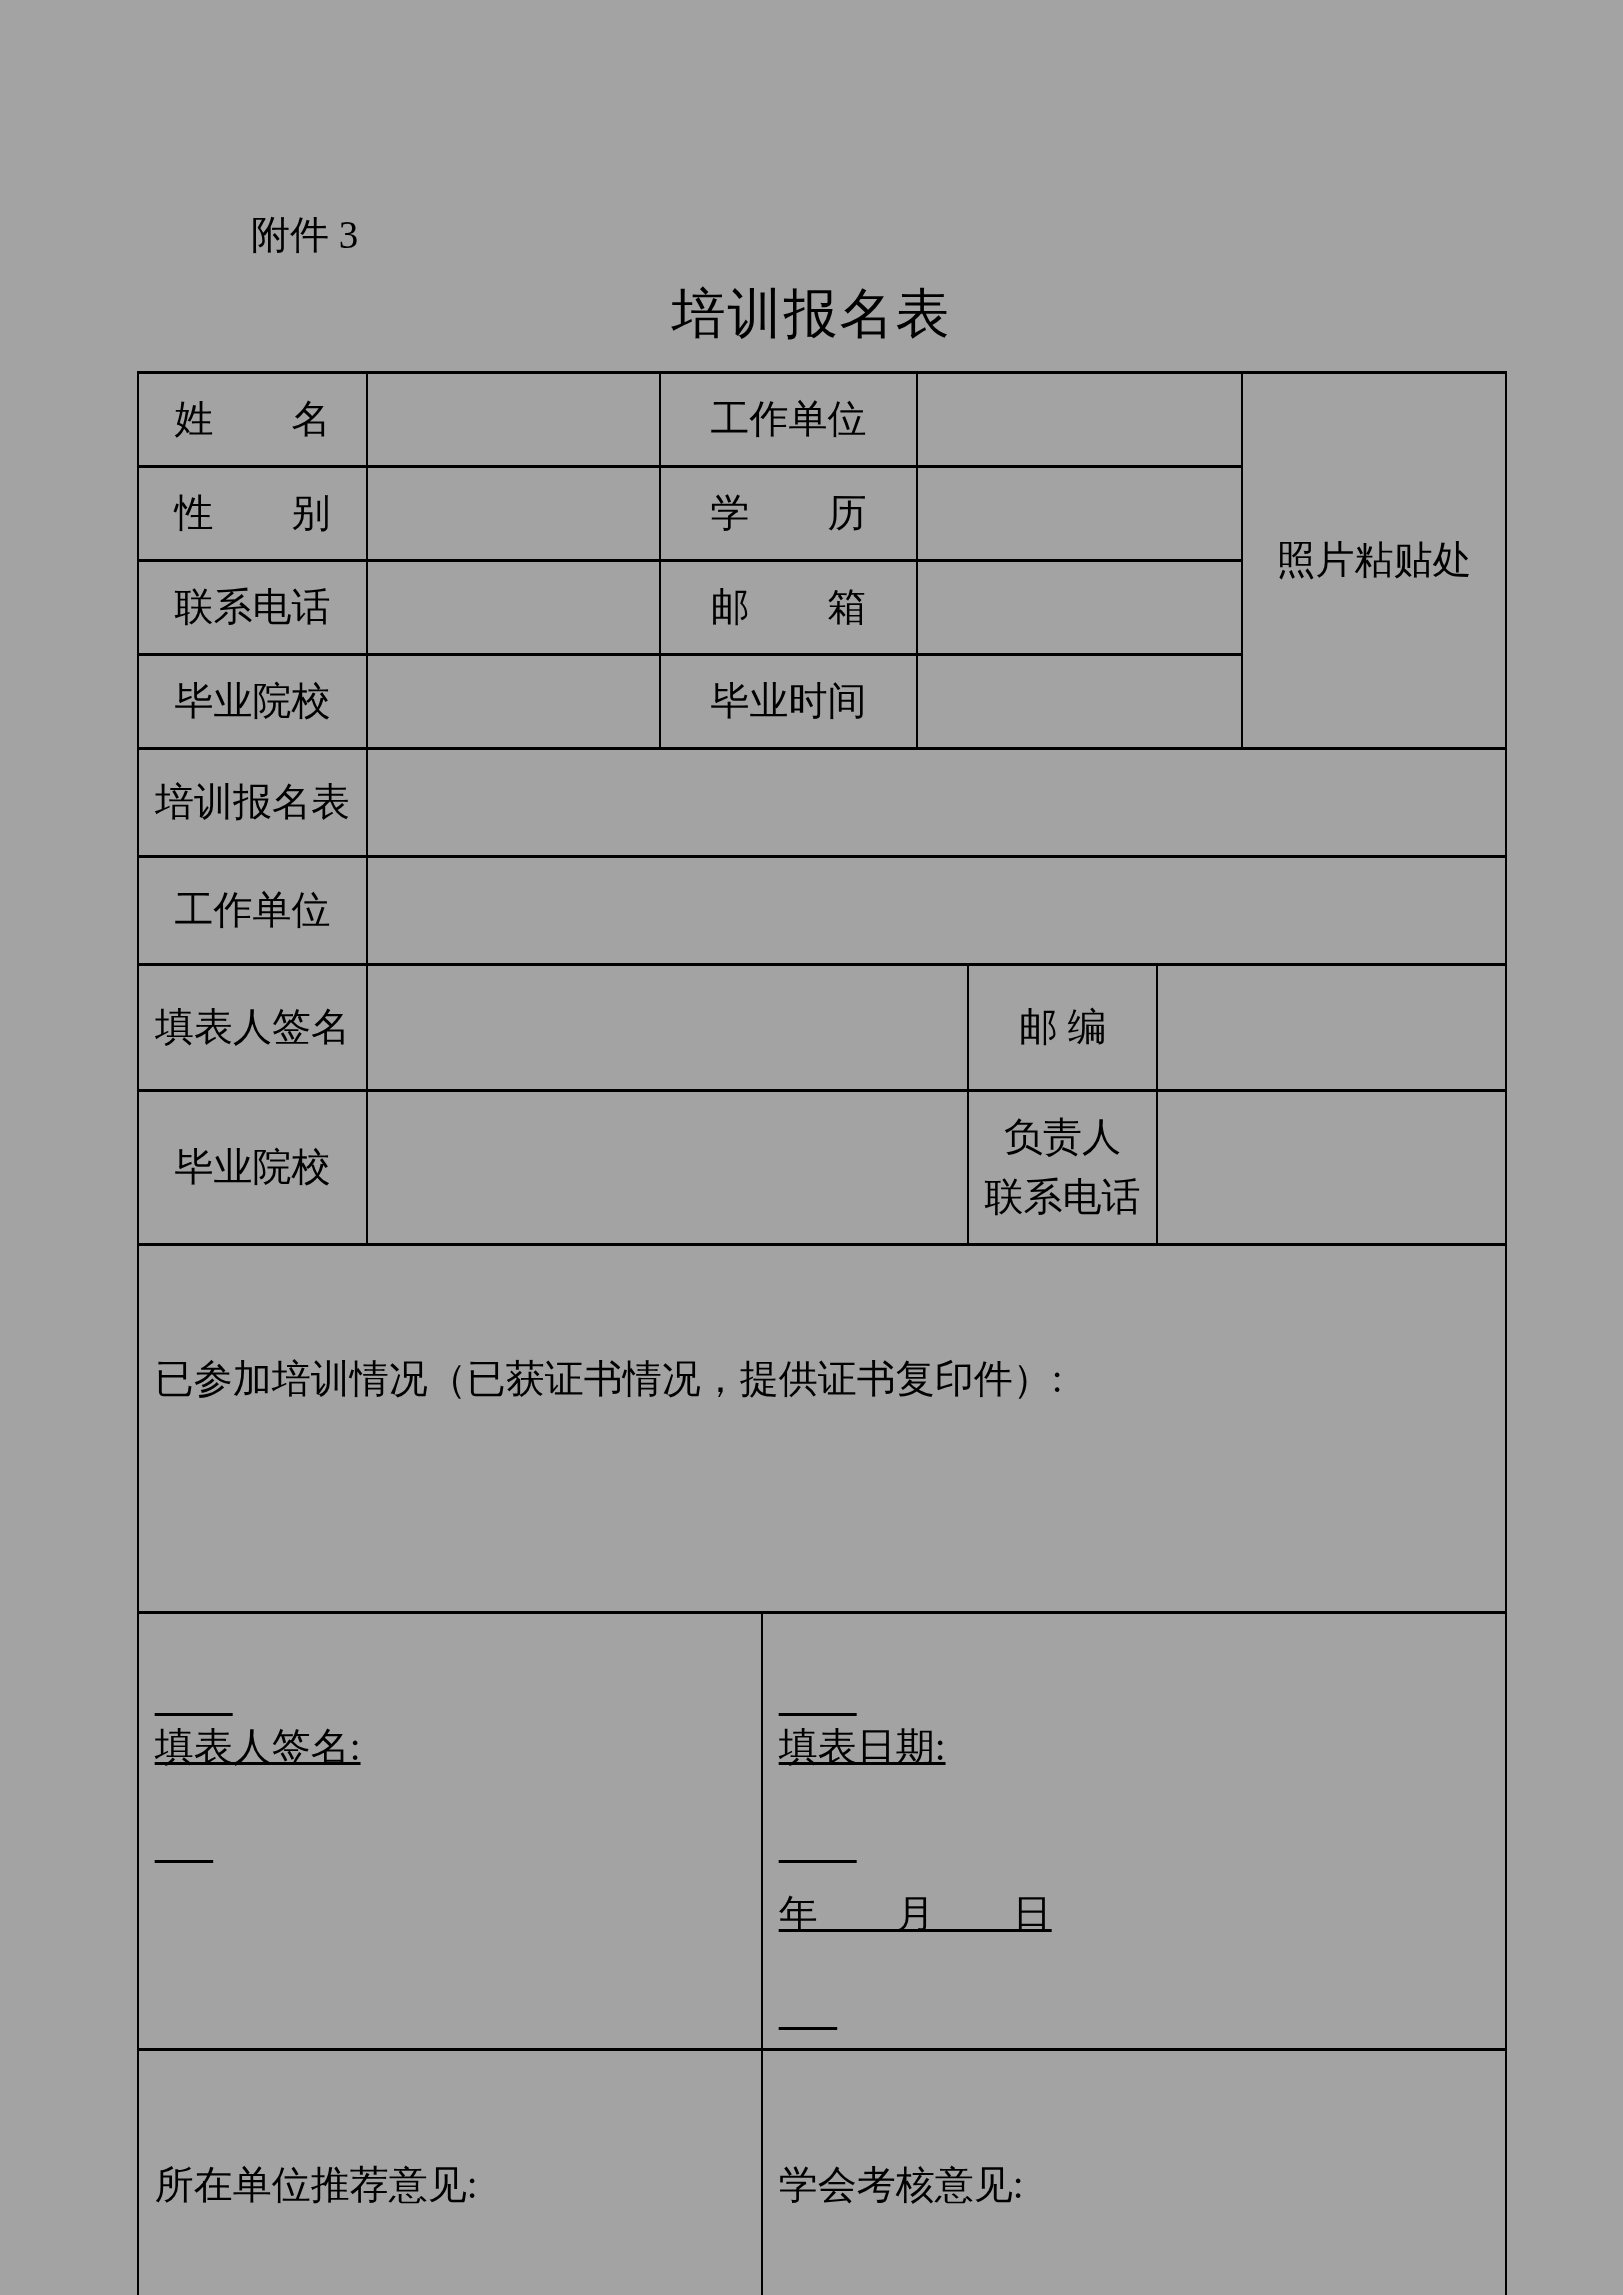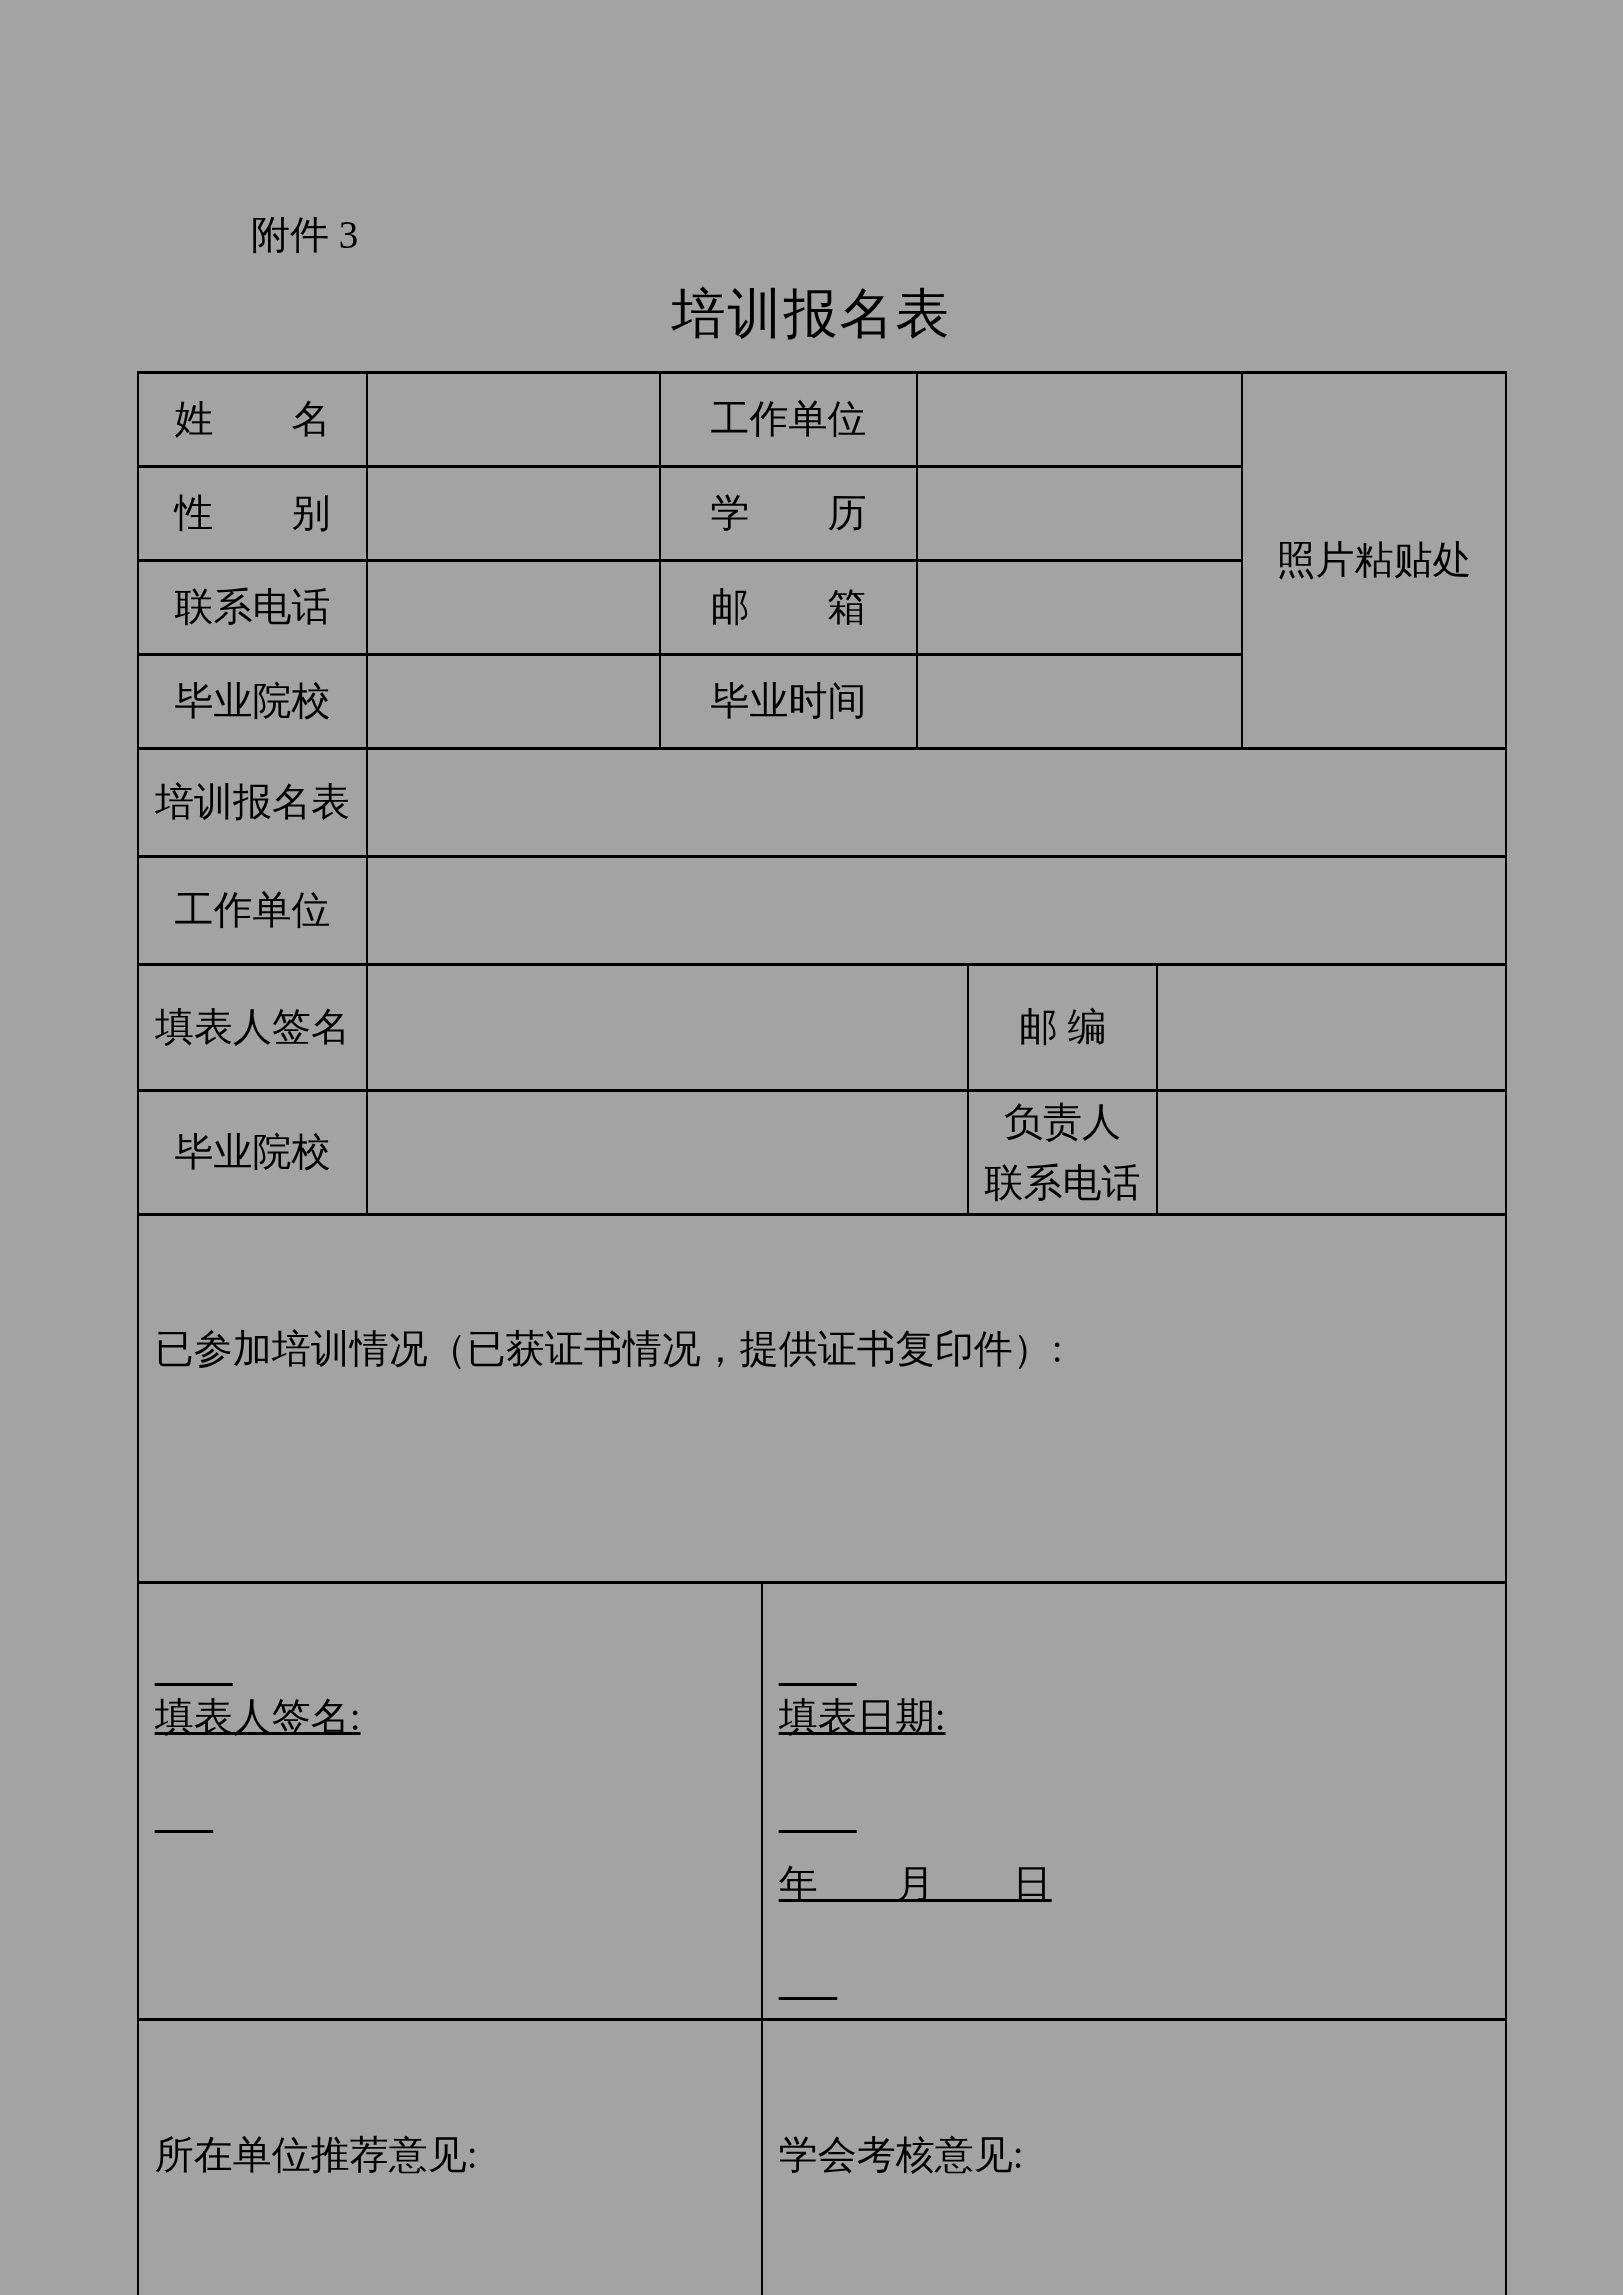--- a/index.html
+++ b/index.html
@@ -45,21 +45,21 @@
     table-layout: fixed;
   }
   .form-table td {
     border: 2px solid #000;
     border-top-width: 3.3px;
     border-bottom-width: 3.3px;
     font-size: 39px;
     line-height: 1.25;
     text-align: center;
     vertical-align: middle;
-    padding: 0;
+    padding: 15px;
     overflow: hidden;
     white-space: pre-wrap;
   }
   .form-table tr.r1 > td { border-top-width: 3.3px; }
   .form-table tr.r11 > td { border-bottom-width: 5.9px; }
 
   tr.r1, tr.r2, tr.r3, tr.r4 { height: 94px; }
   tr.r5, tr.r6 { height: 108px; }
   tr.r7 { height: 126px; }
   tr.r8 { height: 124px; }

